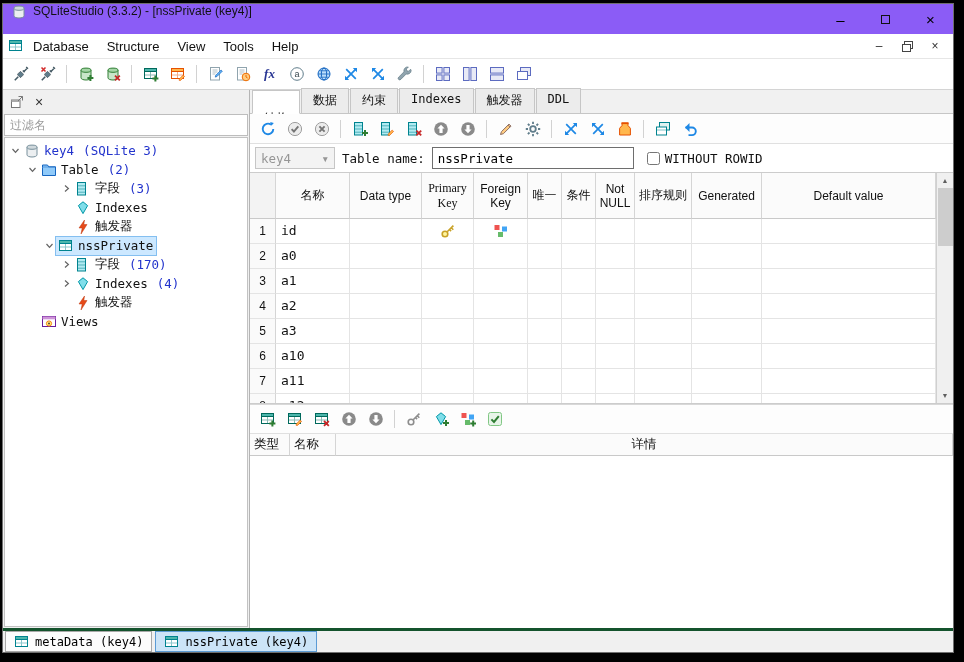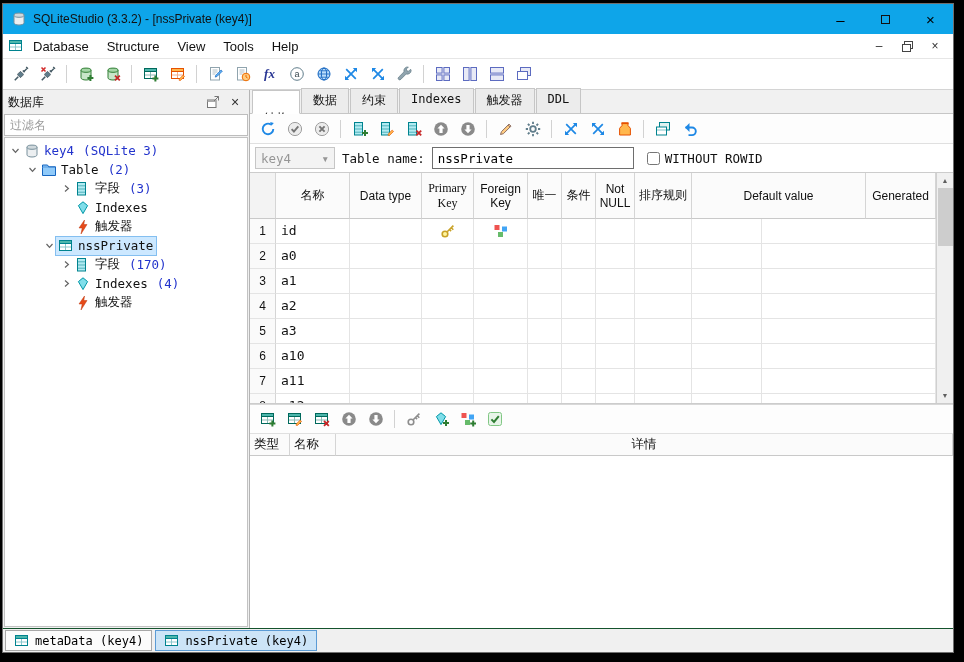--- a/index.html
+++ b/index.html
@@ -5,21 +5,21 @@
   *{margin:0;padding:0;box-sizing:border-box}
   html,body{width:964px;height:662px;overflow:hidden;background:#000;
     font-family:"Liberation Sans","DejaVu Sans",sans-serif;font-size:12px;color:#111}
   .icon svg,.icon span{display:block}
   button{font:inherit;border:none;background:transparent;cursor:default}
 
   .window{position:absolute;left:2px;top:3px;width:952px;height:650px;background:#f0f0f0;
     display:flex;flex-direction:column;border:1px solid #6f6f6f}
 
   
-  .titlebar{height:30px;background:#0ea5e9;display:flex;align-items:center;padding-left:8px;flex:none}
+  .titlebar{height:30px;background:#8b5cf6;display:flex;align-items:flex-start;padding-left:8px;flex:none}
   .titlebar .title{font-size:12px;margin-left:6px;flex:1;white-space:nowrap}
   .win-controls{display:flex;height:100%}
   .wc{width:45px;display:flex;align-items:center;justify-content:center;font-size:15px;color:#000}
   .maxbox{width:9px;height:9px;border:1px solid #111;display:inline-block}
 
   
   .menubar{height:25px;background:#fff;display:flex;align-items:center;padding:0 5px;border-bottom:1px solid #e6e6e6;flex:none}
   .menu-items{display:flex;align-items:center}
   .menu-item{font-size:13px;padding:3px 9px;white-space:nowrap}
   .mdi-controls{margin-left:auto;display:flex;align-items:center;gap:2px}
@@ -95,21 +95,21 @@
 
   
   .constr-grid{flex:1;display:flex;flex-direction:column;min-height:0}
   .constr-head{display:flex;height:22px;flex:none}
   .ch-cell{background:#fbfbfb;border-right:1px solid #d5d5d5;border-bottom:1px solid #c9c9c9;
     display:flex;align-items:center;padding:0 4px;font-size:12.5px;flex:none}
   .ch-cell.center{justify-content:center}
   .constr-body{flex:1;background:#fff}
 
   
-  .taskbar{height:24px;background:#f0f0f0;border-top:1px solid #14532d;display:flex;align-items:center;padding:1px 2px;gap:3px;flex:none}
+  .taskbar{height:24px;background:#f0f0f0;border-top:3px solid #14532d;display:flex;align-items:center;padding:1px 2px;gap:3px;flex:none}
   .task-btn{height:21px;display:flex;align-items:center;gap:5px;padding:0 8px;background:#fcfcfc;border:1px solid #a8a8a8;
     font-family:"DejaVu Sans Mono","Liberation Mono",monospace;font-size:12px;white-space:nowrap}
   .task-btn.active{background:var(--taskbar-active-bg,#cce4f7);border-color:var(--taskbar-active-border,#5b9bd5)}
 
   .fxtxt{font-family:"Liberation Serif","DejaVu Serif",serif;font-style:italic;font-weight:bold;color:#283593;font-size:13px}
 </style>
 </head>
 <body>
 
 <div class="window">
@@ -322,21 +322,20 @@
             <rect x="1.5" y="5.5" width="10" height="8" fill="#fff" stroke="#5c6bc0"></rect>
           </svg>
         </span>
       </button>
     </div>
 
   <div class="main">
 
     <aside class="sidebar">
       <div class="sidebar-header">
-        <span class="sidebar-title">数据库</span>
         <span class="ph-btn">
             <span class="icon">
               <svg width="16" height="16" viewBox="0 0 16 16" xmlns="http://www.w3.org/2000/svg">
                 <rect x="2.5" y="6" width="8.5" height="7.5" fill="#fff" stroke="#777"></rect>
                 <rect x="2.5" y="6" width="8.5" height="2" fill="#aaa"></rect>
                 <path d="M9.5 2.5h4v4M13.5 2.5L9 7" fill="none" stroke="#777"></path>
               </svg>
             </span>
           </span>
         <span class="ph-btn">×</span>
@@ -468,20 +467,34 @@
           </div>
           <div class="tree-row" style="padding-left: 55px;">
             <span class="chev"></span>
             <span class="titem">
               <span class="icon tree-ic">
                 <svg width="16" height="16" viewBox="0 0 16 16" xmlns="http://www.w3.org/2000/svg">
                   <path d="M9.5 1L4 9h3.2L6 15l6-9.5H8.8z" fill="#e64a19" stroke="#bf360c" stroke-width=".5"></path>
                 </svg>
               </span>
               <span class="tlabel">触发器</span>
+            </span>
+          </div>
+          <div class="tree-row" style="padding-left: 21px;">
+            <span class="chev"></span>
+            <span class="titem">
+              <span class="icon tree-ic">
+                <svg width="16" height="16" viewBox="0 0 16 16" xmlns="http://www.w3.org/2000/svg">
+                  <rect x="1.5" y="2.5" width="13" height="10" fill="#fff" stroke="#6a1b9a"></rect>
+                  <rect x="1.5" y="2.5" width="13" height="2.8" fill="#ce93d8"></rect>
+                  <circle cx="8" cy="9.5" r="2.6" fill="#fff176" stroke="#f57f17"></circle>
+                  <circle cx="8" cy="9.5" r="1" fill="#5d4037"></circle>
+                </svg>
+              </span>
+              <span class="tlabel">Views</span>
             </span>
           </div>
         </div>
     </aside>
 
     <section class="content">
       <div class="tabbar" id="tabbar">
           <div class="tab active">结构</div>
           <div class="tab">数据</div>
           <div class="tab">约束</div>
@@ -640,22 +653,22 @@
           <div class="grid-head" id="grid-head">
               <div class="gh-cell corner"></div>
               <div class="gh-cell" style="width: 74px;">名称</div>
               <div class="gh-cell" style="width: 72px;">Data type</div>
               <div class="gh-cell" style="width: 52px; font-family: Liberation Serif, serif;">Primary Key</div>
               <div class="gh-cell" style="width: 54px;">Foreign Key</div>
               <div class="gh-cell" style="width: 34px;">唯一</div>
               <div class="gh-cell" style="width: 34px;">条件</div>
               <div class="gh-cell" style="width: 39px;">Not NULL</div>
               <div class="gh-cell" style="width: 57px;">排序规则</div>
+              <div class="gh-cell" style="width: 70px;">Generated</div>
               <div class="gh-cell flex">Default value</div>
-              <div class="gh-cell" style="width: 70px;">Generated</div>
             </div>
           <div class="grid-body" id="grid-body">
               <div class="g-row">
                 <div class="g-cell num">1</div>
                 <div class="g-cell name" style="width: 74px;">id</div>
                 <div class="g-cell" style="width: 72px;"></div>
                 <div class="g-cell icon-cell" style="width: 52px;">
                   <svg width="16" height="16" viewBox="0 0 16 16" xmlns="http://www.w3.org/2000/svg">
                     <circle cx="5" cy="11" r="2.8" fill="#fff59d" stroke="#c9a227" stroke-width="1.6"></circle>
                     <path d="M7.2 8.8L13.4 2.6M11.3 4.7l2 2M9.5 6.5l1.6 1.6" stroke="#c9a227" stroke-width="1.6" fill="none"></path>

